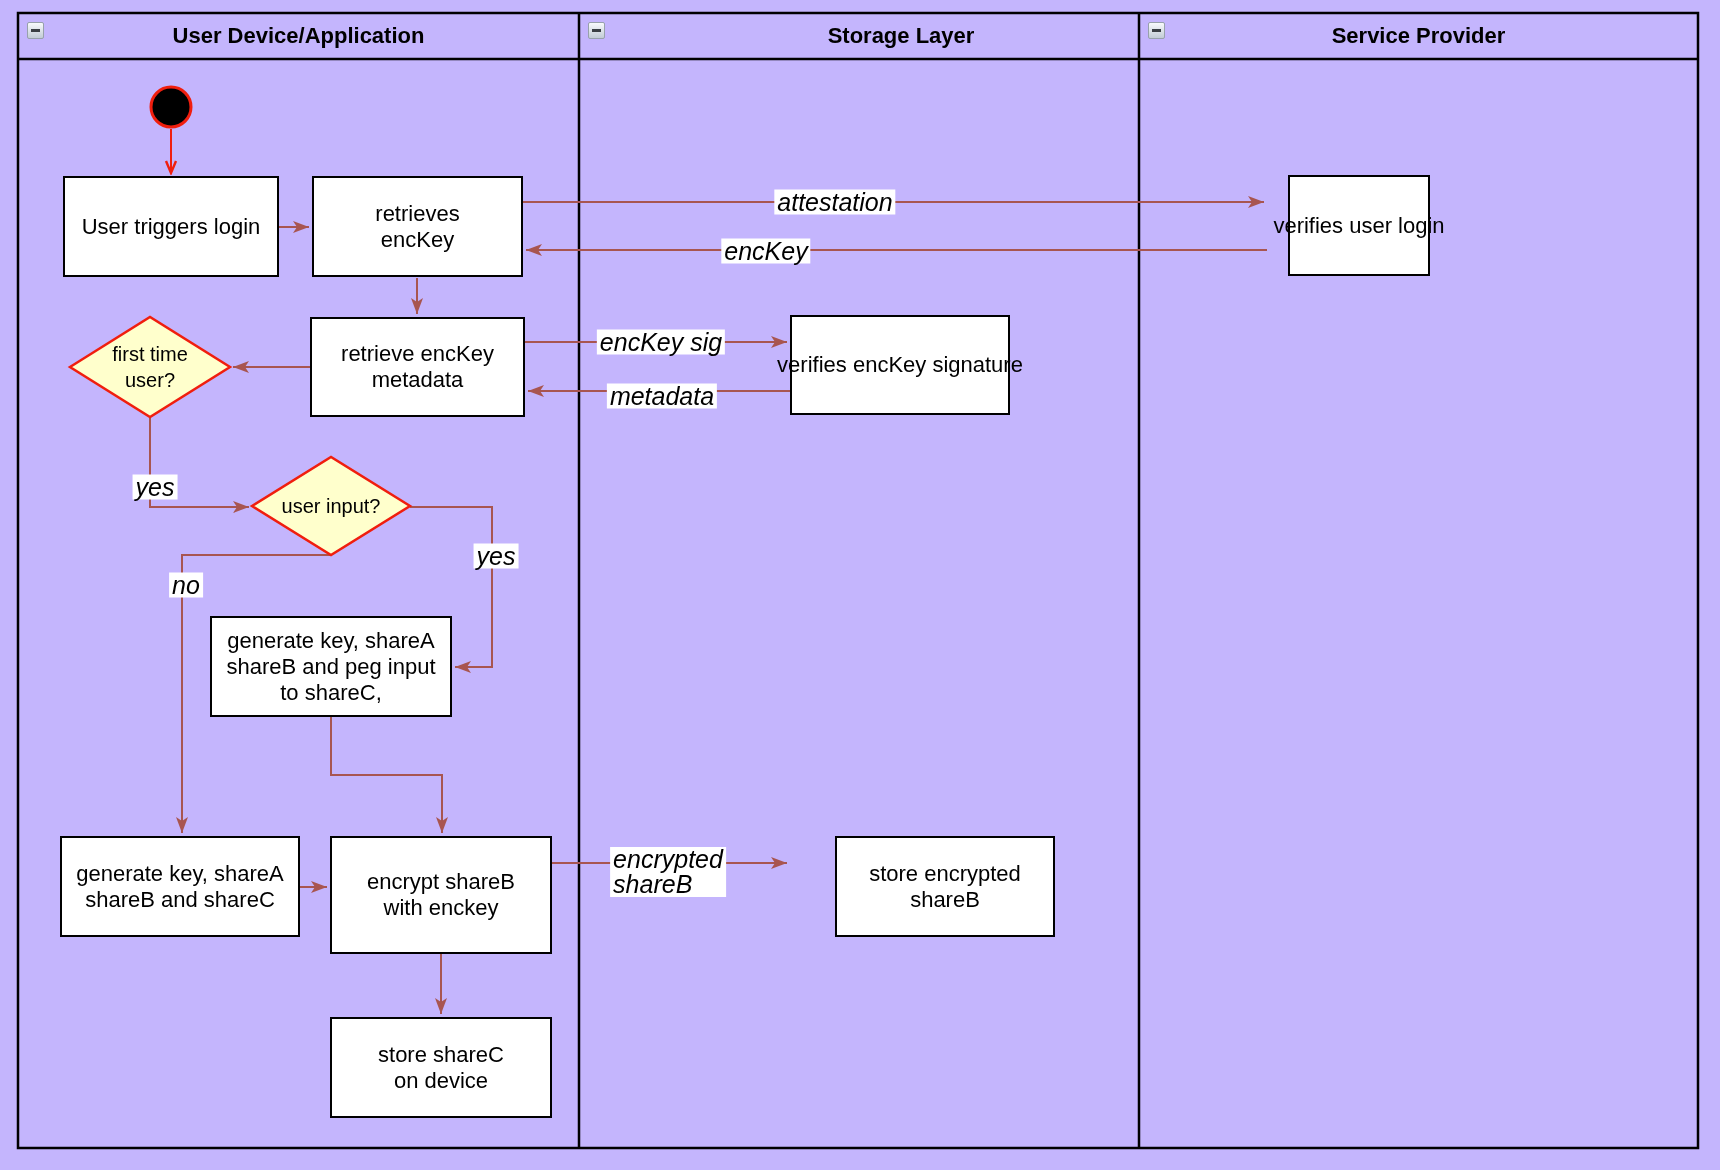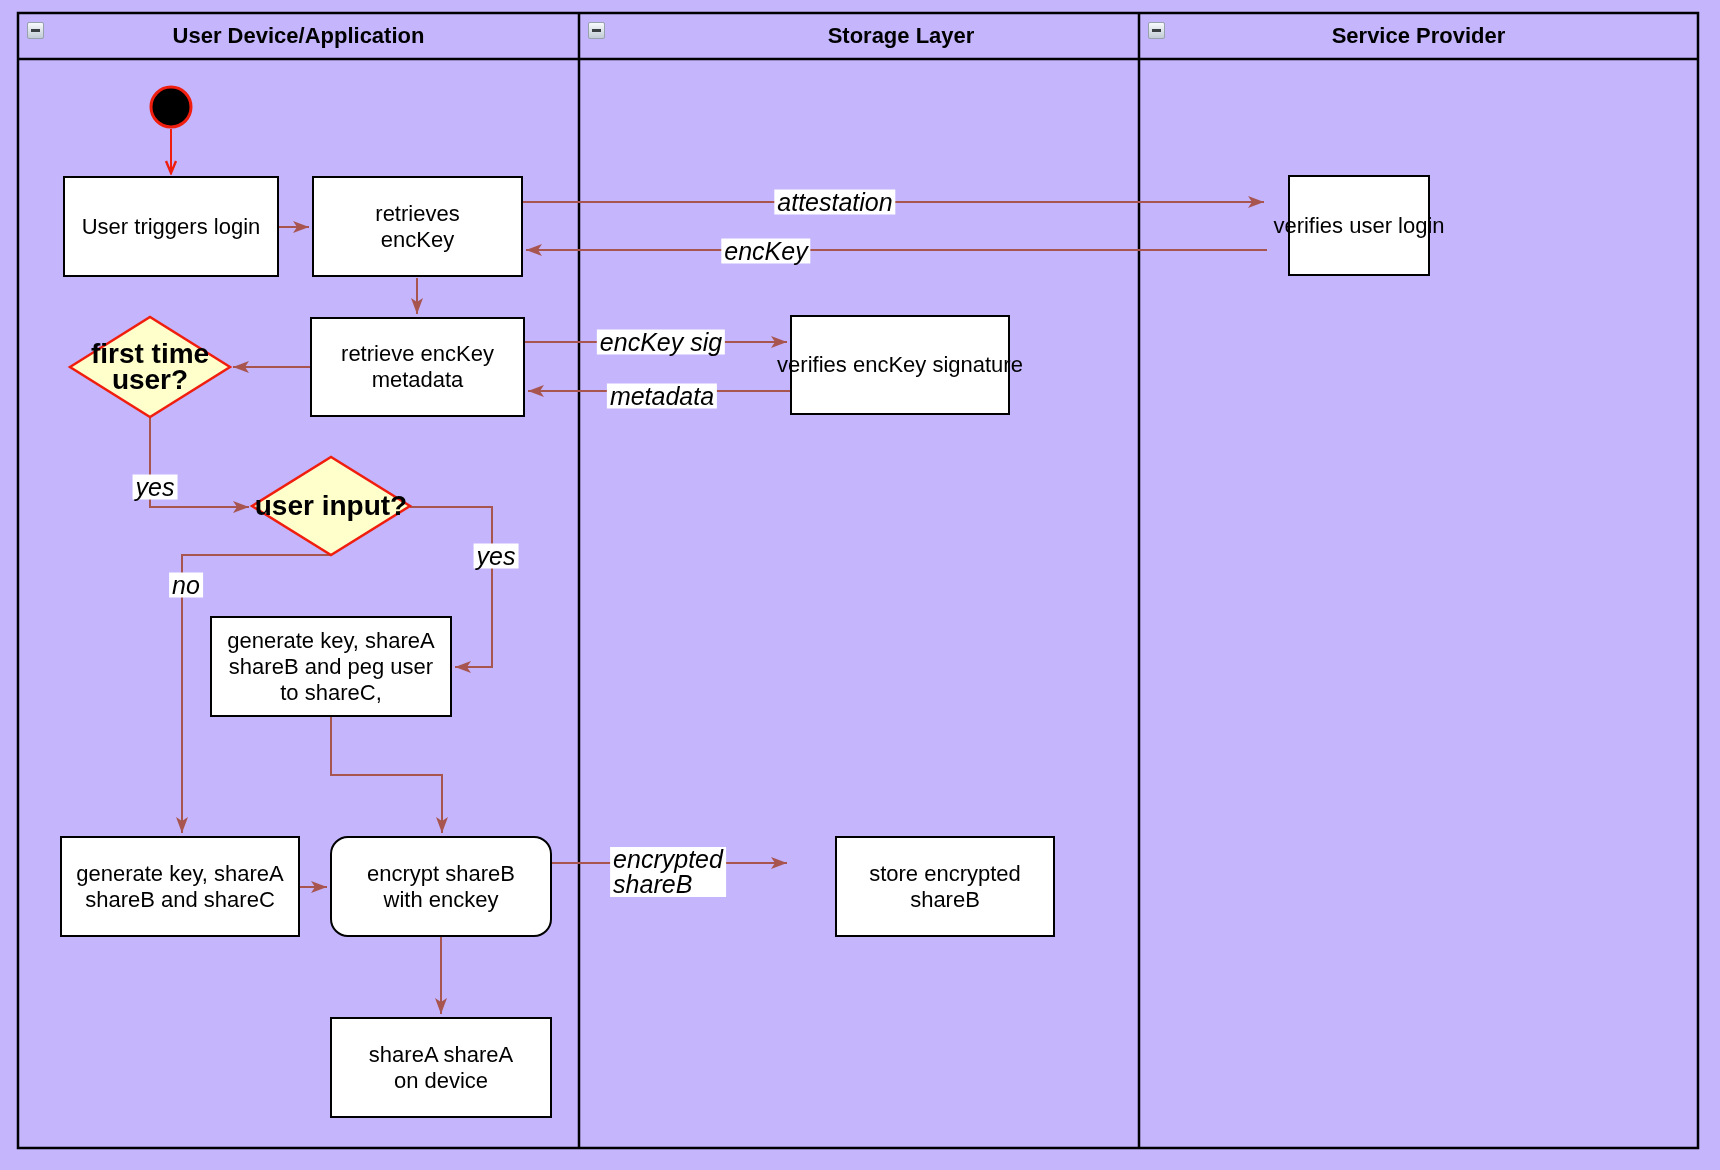--- a/index.html
+++ b/index.html
@@ -21,21 +21,21 @@
   .minus-bar{width:9px;height:3px;background:#3a3f44;}
   .node{
     position:absolute;box-sizing:border-box;background:var(--box-fill,#fff);
     border:2.5px solid var(--box-stroke,#000);
     display:flex;flex-direction:column;align-items:center;justify-content:center;
     font-size:22px;line-height:26px;text-align:center;
   }
   .node .tline{white-space:nowrap;}
   .dlabel{
     position:absolute;display:flex;flex-direction:column;align-items:center;justify-content:center;
-    font-size:28px;line-height:26px;text-align:center;background:transparent;font-weight:bold;
+    font-size:20px;line-height:26px;text-align:center;background:transparent;
   }
   .elabel{
     position:absolute;transform:translate(-50%,-50%);
     background:#fff;padding:0 3px;font-size:25px;line-height:25px;
     white-space:nowrap;z-index:5;font-style:italic;
   }
 </style>
 </head>
 <body>
 
@@ -110,37 +110,37 @@
       </div>
       <div class="dlabel" style="left: 70px; top: 317px; width: 160px; height: 100px;">
         <div class="tline">first time</div>
         <div class="tline">user?</div>
       </div>
       <div class="dlabel" style="left: 252px; top: 457px; width: 158px; height: 98px;">
         <div class="tline">user input?</div>
       </div>
       <div class="node" style="left: 210px; top: 616px; width: 242px; height: 101px;">
         <div class="tline">generate key, shareA</div>
-        <div class="tline">shareB and peg user</div>
+        <div class="tline">shareB and peg input</div>
         <div class="tline">to shareC,</div>
       </div>
       <div class="node" style="left: 60px; top: 836px; width: 240px; height: 101px;">
         <div class="tline">generate key, shareA</div>
         <div class="tline">shareB and shareC</div>
       </div>
-      <div class="node" style="left: 330px; top: 836px; width: 222px; height: 101px; border-radius: 18px;">
+      <div class="node" style="left: 330px; top: 836px; width: 222px; height: 118px;">
         <div class="tline">encrypt shareB</div>
         <div class="tline">with enckey</div>
       </div>
       <div class="node" style="left: 790px; top: 836px; width: 220px; height: 101px; margin-left: 45px;">
         <div class="tline">store encrypted</div>
         <div class="tline">shareB</div>
       </div>
       <div class="node" style="left: 330px; top: 1017px; width: 222px; height: 101px;">
-        <div class="tline">shareA shareA</div>
+        <div class="tline">store shareC</div>
         <div class="tline">on device</div>
       </div>
       <div class="node" style="left: 790px; top: 315px; width: 220px; height: 100px;">
         <div class="tline">verifies encKey signature</div>
       </div>
       <div class="node" style="left: 1267px; top: 175px; width: 142px; height: 101px; margin-left: 21px;">
         <div class="tline">verifies user login</div>
       </div>
     </div>
   <div id="label-layer">

